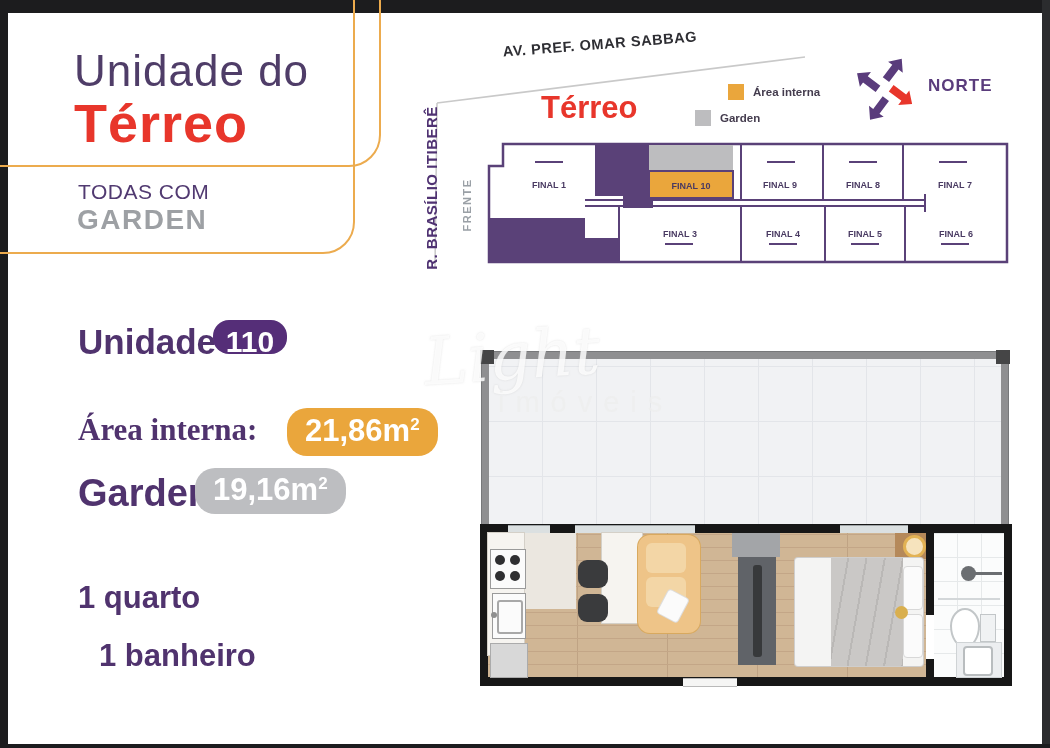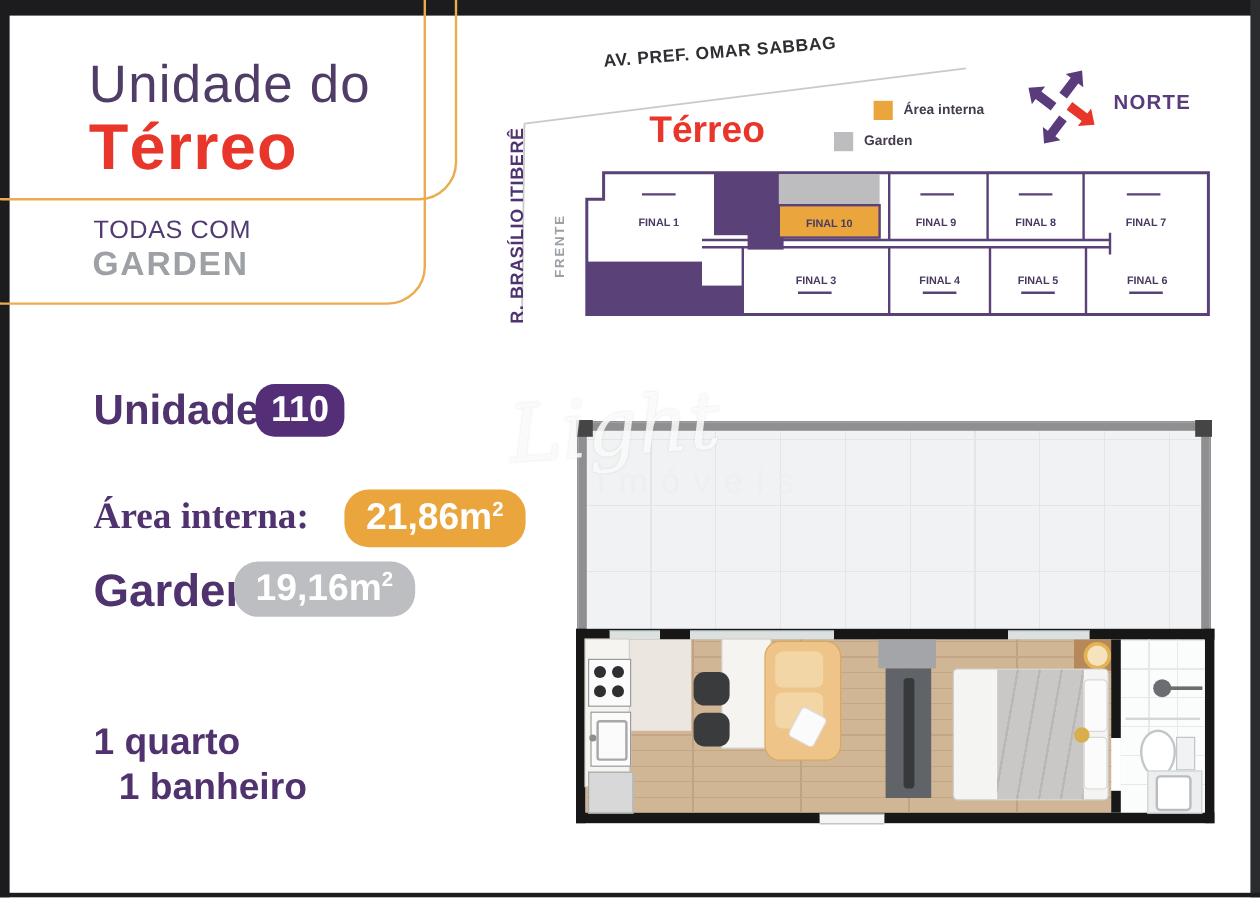--- a/index.html
+++ b/index.html
@@ -21,21 +21,21 @@
   .siteplan-title{left:541px;top:90px;font-size:31px;font-weight:bold;color:#e8362b;}
   .legend-row{display:flex;align-items:center;gap:9px;}
   .legend-sq{width:16px;height:16px;display:inline-block;}
   .legend-lbl{font-size:11.5px;font-weight:bold;color:#443c4e;}
   .street-left{left:431px;top:188px;transform:translate(-50%,-50%) rotate(-90deg);white-space:nowrap;font-size:15px;font-weight:bold;color:#4f3272;letter-spacing:.5px;}
   .frente{left:467px;top:205px;transform:translate(-50%,-50%) rotate(-90deg);white-space:nowrap;font-size:11px;font-weight:bold;color:#9aa0a6;letter-spacing:1.5px;}
   .norte-lbl{left:928px;top:76px;font-size:17px;font-weight:bold;color:#5a3c7c;letter-spacing:1px;}
   
   .u-label{font-size:35px;font-weight:bold;color:#50336e;}
   .badge{border-radius:16px;color:#fff;font-weight:bold;text-align:center;}
-  .badge-110{left:213px;top:320px;width:74px;height:44px;line-height:44px;font-size:30px;background:#552e78;}
+  .badge-110{left:213px;top:320px;width:74px;height:34px;line-height:44px;font-size:30px;background:#552e78;}
   .badge-orange{left:287px;top:408px;background:#eaa63c;border-radius:20px;padding:5px 18px 7px 18px;font-size:31px;}
   .badge-gray{left:195px;top:468px;background:#bdbec1;border-radius:20px;padding:4px 18px 6px 18px;font-size:31px;}
   .badge sup,.badge-orange sup,.badge-gray sup{font-size:17px;}
   .feat{font-size:31px;font-weight:bold;color:#50336e;}
   
   .wm1{left:424px;top:318px;font-family:"DejaVu Serif",serif;font-style:italic;font-size:66px;color:rgba(255,255,255,.82);text-shadow:0 0 2px rgba(170,170,170,.35);transform:rotate(-4deg);z-index:6;}
   .wm2{left:498px;top:386px;font-size:29px;letter-spacing:11px;color:rgba(238,238,238,.8);z-index:6;}
   
   .fp{left:480px;top:344px;width:532px;height:348px;}
   .garden{left:2px;top:8px;width:512px;height:172px;background:#f1f2f4;border-top:7px solid #8f8f91;border-left:7px solid #8f8f91;border-right:7px solid #8f8f91;box-shadow:0 0 0 1px #77787a;
@@ -165,21 +165,21 @@
 <div class="abs u-label" style="left:78px;top:412px;font-size:31px;font-family:Liberation Serif, serif;">Área interna:</div>
 <div class="abs badge-orange badge">
   <span>21,86m</span><sup>2</sup>
 </div>
 
 <div class="abs u-label" style="left:78px;top:472px;font-size:38px;">Garden:</div>
 <div class="abs badge-gray badge">
   <span>19,16m</span><sup>2</sup>
 </div>
 
-<div class="abs feat" style="left:78px;top:600px;">1 quarto</div>
+<div class="abs feat" style="left:78px;top:580px;">1 quarto</div>
 <div class="abs feat" style="left:68px;top:638px;margin-left:31px;">1 banheiro</div>
 
 <div class="abs fp">
 
   <div class="abs garden"></div>
   <div class="abs g-corner" style="left:0;top:6px;"></div>
   <div class="abs g-corner" style="left:516px;top:6px;"></div>
 
   <div class="abs apt-wall" style="left:0;top:180px;width:532px;height:9px;"></div>
   <div class="abs win" style="left:28px;top:181px;width:42px;height:7px;"></div>

